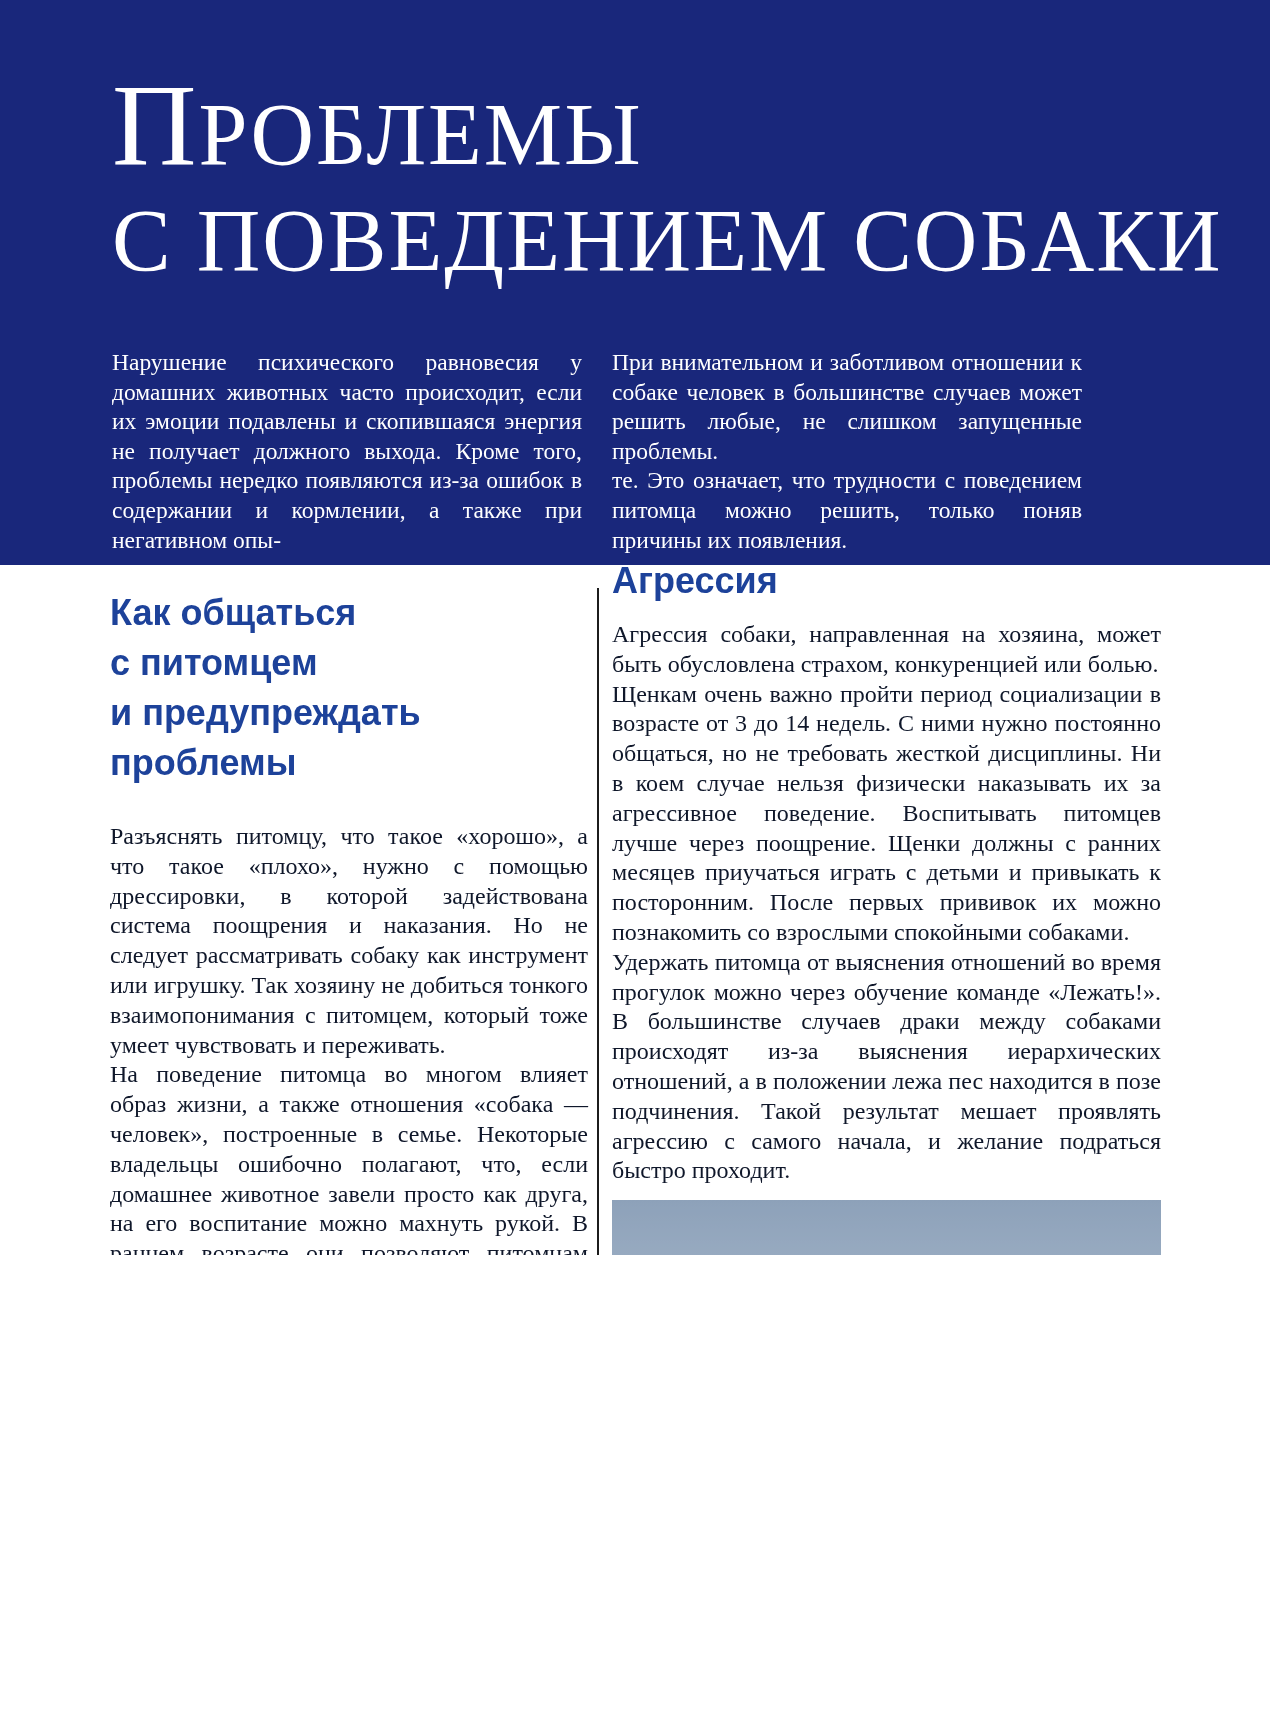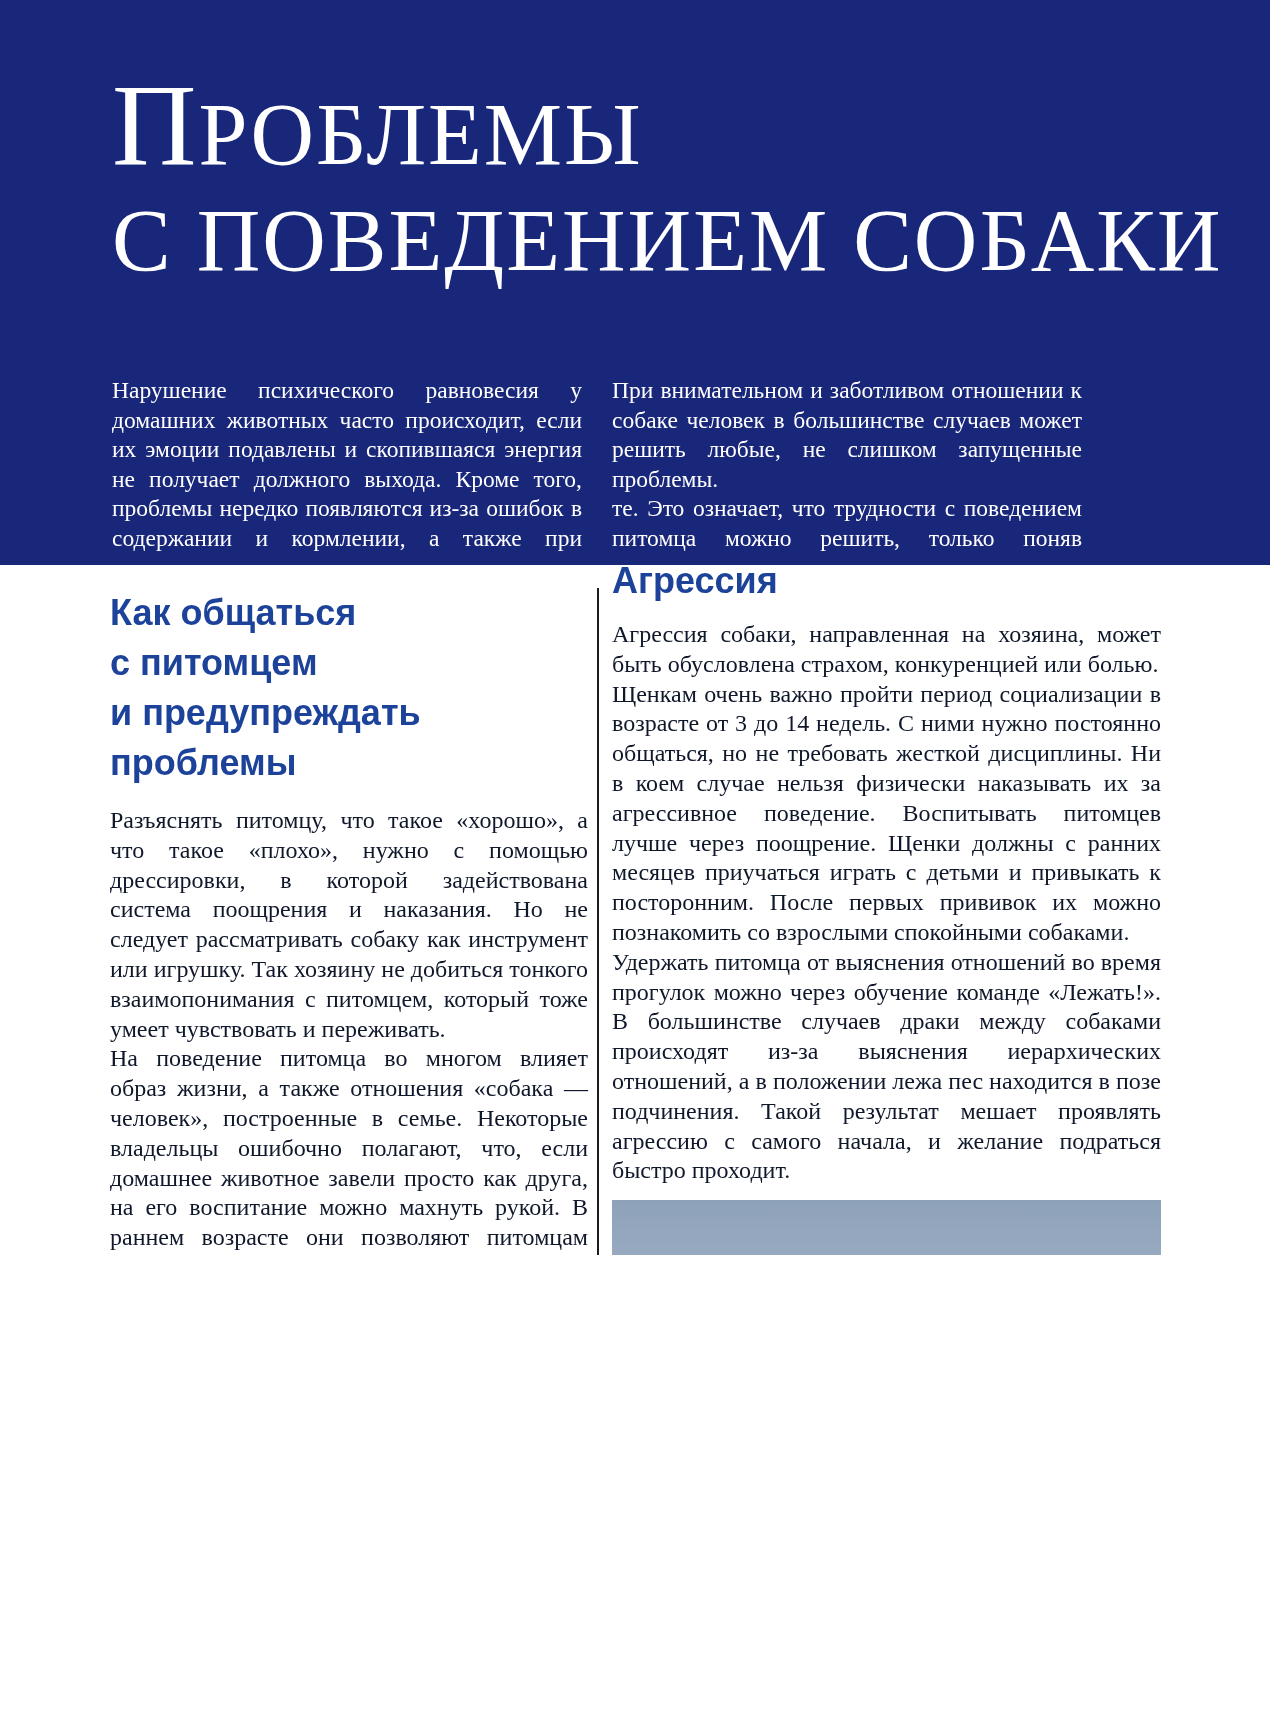--- a/index.html
+++ b/index.html
@@ -31,39 +31,38 @@
   .intro {
     position:absolute; left:112px; top:348px;
     display:flex; gap:30px;
   }
   .intro-col {
     width:470px;
     font-size:23.5px; line-height:29.6px;
     text-align:justify;
     hyphens:auto;
     color:#ffffff;
-    margin-top:28px;
   }
   .intro-col p { margin:0; }
   
   .divider {
     position:absolute; left:597px; top:588px;
     width:2px; height:848px;
     background:#1c1c1c;
   }
   .left-col  { position:absolute; left:110px; top:588px; width:478px; }
   .right-col { position:absolute; left:612px; top:556px; width:549px; }
   .section-heading {
     font-family:"Liberation Sans", sans-serif;
     font-weight:700;
     color:var(--heading-blue, #1d429a);
     font-size:36px; line-height:50px;
     white-space:pre-line;
   }
-  .left-col  .section-heading { margin-bottom:18px; }
+  .left-col  .section-heading { margin-bottom:34px; }
   .right-col .section-heading { margin-bottom:14px; }
   .body-text p {
     font-size:24px; line-height:29.8px;
     text-align:justify;
     hyphens:auto;
     color:#0f172a;
   }
   .photo-wrap {
     margin-top:14px;
     width:549px; height:481px;

